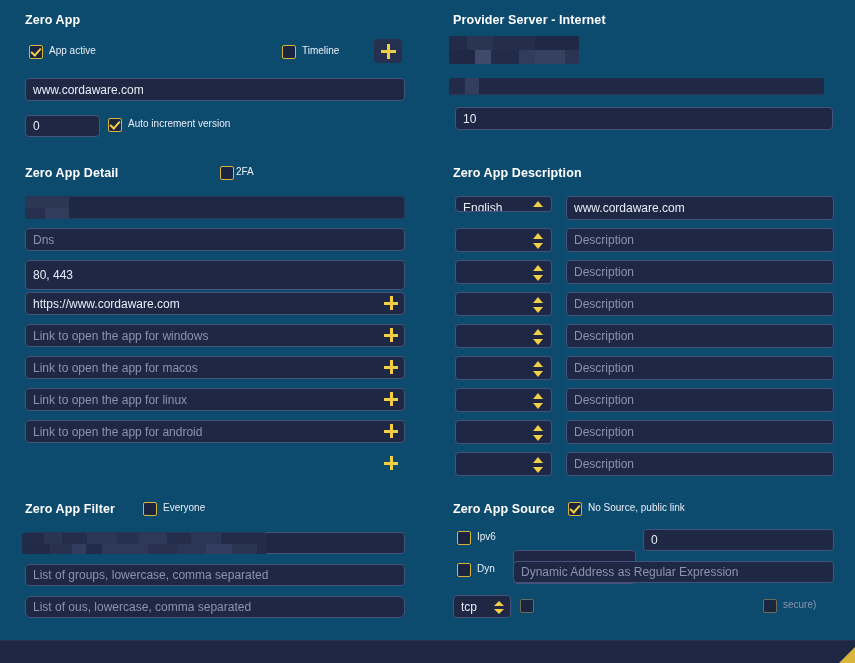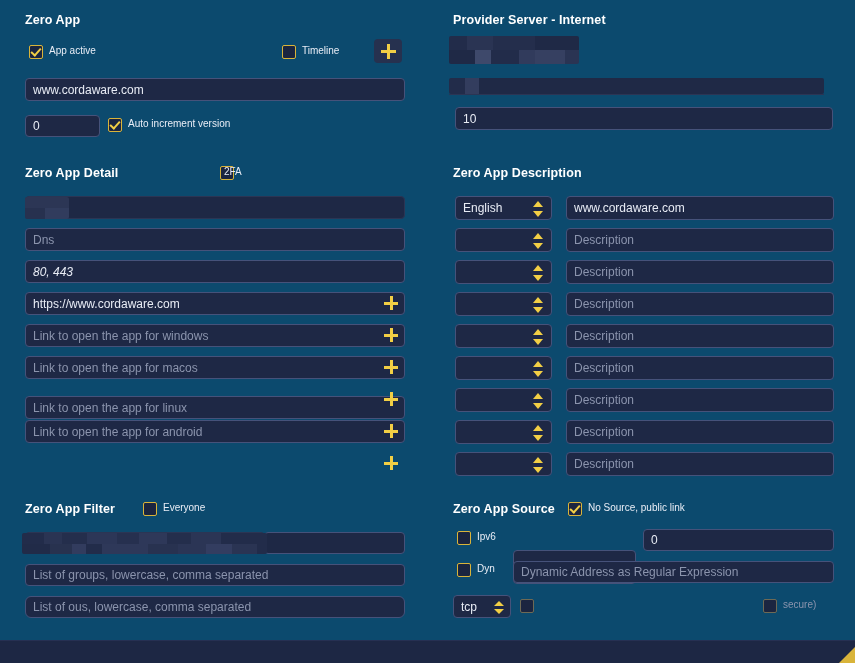--- a/index.html
+++ b/index.html
@@ -156,43 +156,43 @@
     </div>
 
     <input class="inp" style="left: 25px; top: 78px; width: 380px; height: 23px;" value="www.cordaware.com">
 
     <input class="inp" style="left: 25px; top: 115px; width: 75px; height: 22px;" value="0">
     <div class="cb on" style="left:108px; top:118px;"></div>
     <div class="cb-lbl" style="left:128px; top:118px;">Auto increment version</div>
 
     <div class="sec-title" style="left:25px; top:166px;">Zero App Detail</div>
     <div class="cb" style="left:220px; top:166px;"></div>
-    <div class="cb-lbl" style="left:224px; top:166px;">2FA</div>
+    <div class="cb-lbl" style="left:236px; top:166px;">2FA</div>
 
     <input class="inp ghost" style="left: 25px; top: 196px; width: 380px; height: 23px;" value="">
     <div class="blur" style="left:25px; top:197px; width:44px; height:22px;">
       <i style="position:absolute;left:0;top:0;width:44px;height:11px;background:#2c3655;"></i>
       <i style="position:absolute;left:0;top:11px;width:20px;height:11px;background:#27314f;"></i>
       <i style="position:absolute;left:20px;top:11px;width:24px;height:11px;background:#313c5d;"></i>
     </div>
 
     <input class="inp" style="left: 25px; top: 228px; width: 380px; height: 23px;" placeholder="Dns">
 
-    <input class="inp" style="left: 25px; top: 260px; width: 380px; height: 23px; font-style: italic;" value="80, 443">
+    <input class="inp" style="left: 25px; top: 260px; width: 380px; height: 30px;" value="80, 443">
 
     <input class="inp" style="left: 25px; top: 292px; width: 380px; height: 23px; padding-right: 28px;" value="https://www.cordaware.com">
     <span class="plus sm" style="left:384px; top:296px;"></span>
 
     <input class="inp" style="left: 25px; top: 324px; width: 380px; height: 23px; padding-right: 28px;" placeholder="Link to open the app for windows">
     <span class="plus sm" style="left:384px; top:328px;"></span>
 
     <input class="inp" style="left: 25px; top: 356px; width: 380px; height: 23px; padding-right: 28px;" placeholder="Link to open the app for macos">
     <span class="plus sm" style="left:384px; top:360px;"></span>
 
-    <input class="inp" style="left: 25px; top: 396px; width: 380px; height: 23px; " placeholder="Link to open the app for linux">
+    <input class="inp" style="left: 25px; top: 388px; width: 380px; height: 23px; " placeholder="Link to open the app for linux">
     <span class="plus sm" style="left:384px; top:392px;"></span>
 
     <input class="inp" style="left: 25px; top: 420px; width: 380px; height: 23px; padding-right: 28px;" placeholder="Link to open the app for android">
     <span class="plus sm" style="left:384px; top:424px;"></span>
 
     <span class="plus sm" style="left:384px; top:456px;"></span>
 
     <div class="sec-title" style="left:25px; top:502px;">Zero App Filter</div>
     <div class="cb" style="left:143px; top:502px;"></div>
     <div class="cb-lbl" style="left:163px; top:502px;">Everyone</div>
@@ -246,21 +246,21 @@
       <i style="position:absolute;left:0;top:0;width:16px;height:16px;background:#222c4a;"></i>
       <i style="position:absolute;left:16px;top:0;width:14px;height:16px;background:#333d5e;"></i>
       <i style="position:absolute;left:30px;top:0;width:345px;height:16px;background:#1f2946;"></i>
     </div>
     <div style="position:absolute; left:9px; top:94px; width:375px; height:1px; background:#2b3554;"></div>
 
     <input class="inp" style="left: 15px; top: 107px; width: 378px; height: 23px;" value="10">
 
     <div class="sec-title" style="left:13px; top:166px;">Zero App Description</div>
 
-    <div class="spin" style="left:15px; top:196px; width:97px; height:24px;">
+    <div class="spin" style="left:15px; top:196px; width:97px; height:16px;">
       <span>English</span>
       <span class="arrows" style="right:8px; top:4px;"></span>
     </div>
     <input class="inp" style="left: 126px; top: 196px; width: 268px; height: 24px;" value="www.cordaware.com">
 
     <div class="spin" style="left:15px; top:228px; width:97px; height:24px;">
       <span></span>
       <span class="arrows" style="right:8px; top:4px;"></span>
     </div>
     <input class="inp" style="left: 126px; top: 228px; width: 268px; height: 24px;" placeholder="Description">

